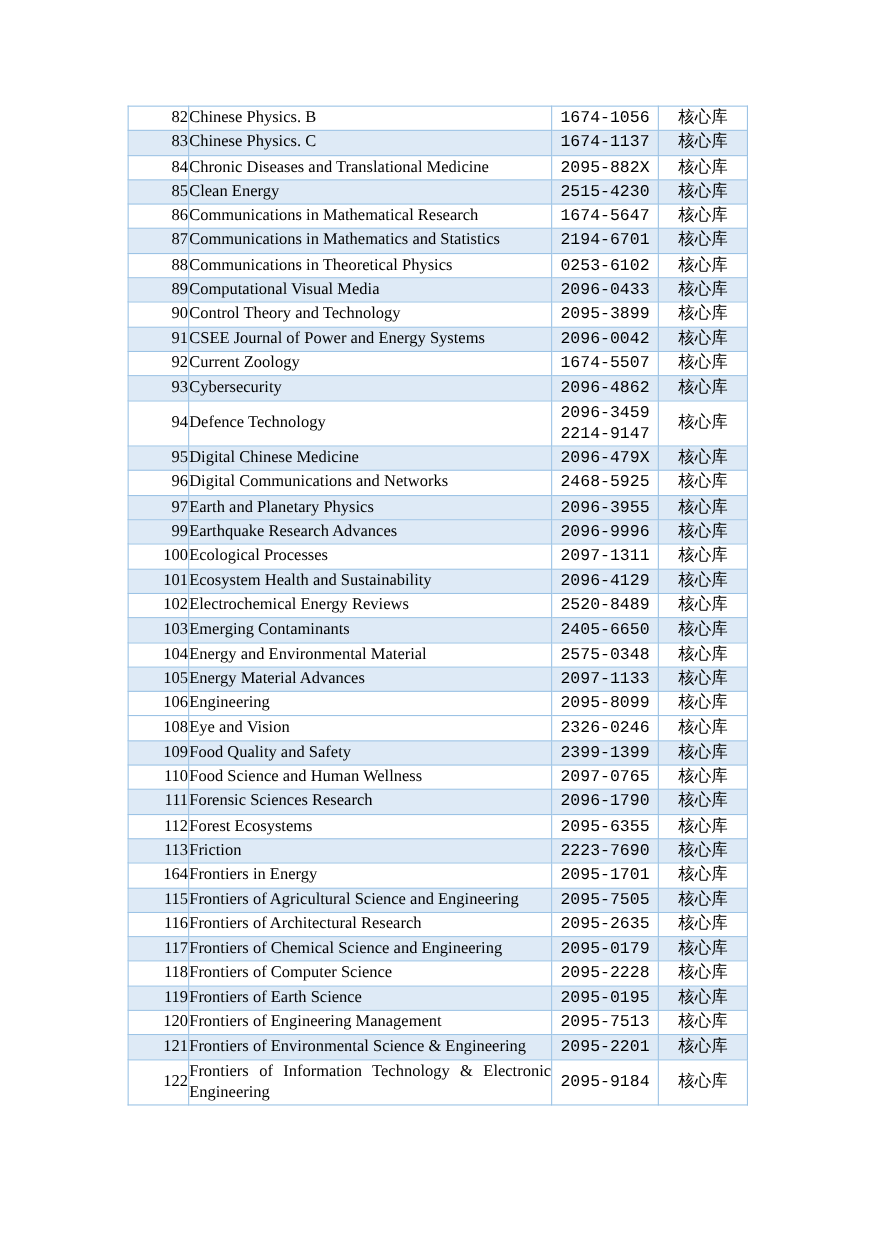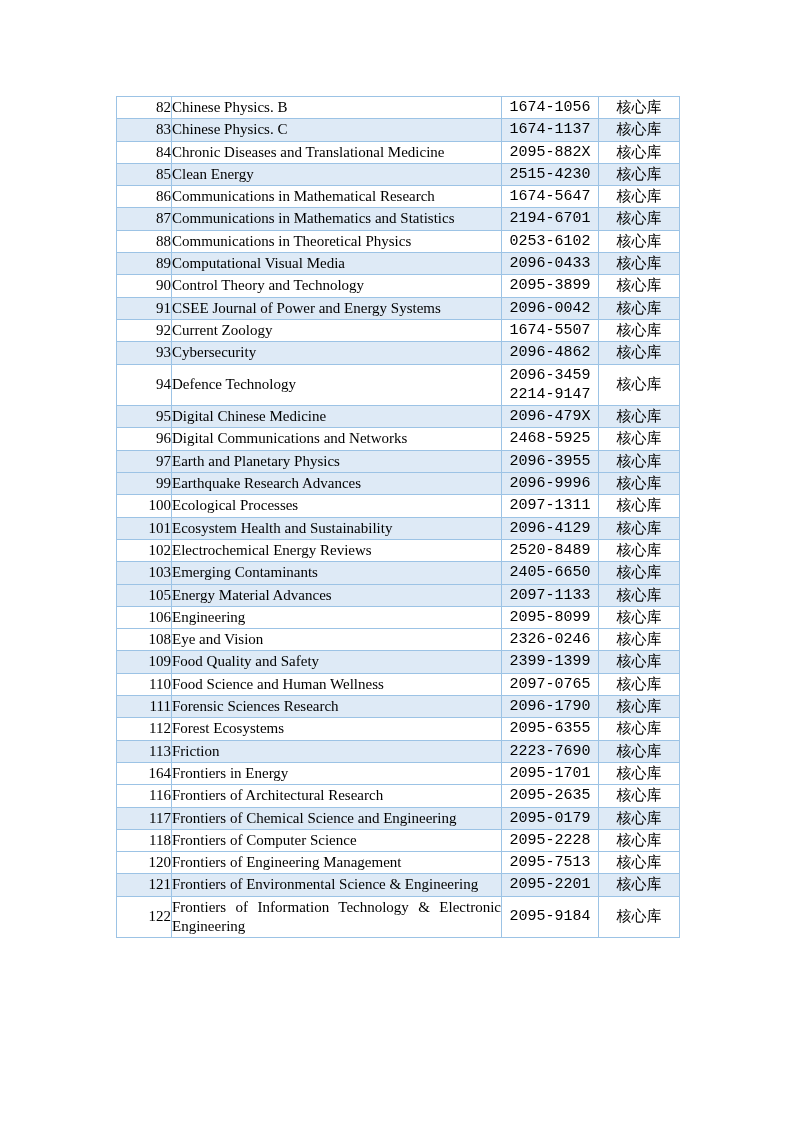--- a/index.html
+++ b/index.html
@@ -192,20 +192,26 @@
     <td class="c-title">Electrochemical Energy Reviews</td>
     <td class="c-issn">2520-8489</td>
     <td class="c-cat">核心库</td>
   </tr>
         <tr class="shaded">
     <td class="c-no">103</td>
     <td class="c-title">Emerging Contaminants</td>
     <td class="c-issn">2405-6650</td>
     <td class="c-cat">核心库</td>
   </tr>
+        <tr>
+    <td class="c-no">104</td>
+    <td class="c-title">Energy and Environmental Material</td>
+    <td class="c-issn">2575-0348</td>
+    <td class="c-cat">核心库</td>
+  </tr>
         <tr class="shaded">
     <td class="c-no">105</td>
     <td class="c-title">Energy Material Advances</td>
     <td class="c-issn">2097-1133</td>
     <td class="c-cat">核心库</td>
   </tr>
         <tr>
     <td class="c-no">106</td>
     <td class="c-title">Engineering</td>
     <td class="c-issn">2095-8099</td>
@@ -246,36 +252,48 @@
     <td class="c-title">Friction</td>
     <td class="c-issn">2223-7690</td>
     <td class="c-cat">核心库</td>
   </tr>
         <tr>
     <td class="c-no">164</td>
     <td class="c-title">Frontiers in Energy</td>
     <td class="c-issn">2095-1701</td>
     <td class="c-cat">核心库</td>
   </tr>
+        <tr class="shaded">
+    <td class="c-no">115</td>
+    <td class="c-title">Frontiers of Agricultural Science and Engineering</td>
+    <td class="c-issn">2095-7505</td>
+    <td class="c-cat">核心库</td>
+  </tr>
         <tr>
     <td class="c-no">116</td>
     <td class="c-title">Frontiers of Architectural Research</td>
     <td class="c-issn">2095-2635</td>
     <td class="c-cat">核心库</td>
   </tr>
         <tr class="shaded">
     <td class="c-no">117</td>
     <td class="c-title">Frontiers of Chemical Science and Engineering</td>
     <td class="c-issn">2095-0179</td>
     <td class="c-cat">核心库</td>
   </tr>
         <tr>
     <td class="c-no">118</td>
     <td class="c-title">Frontiers of Computer Science</td>
     <td class="c-issn">2095-2228</td>
+    <td class="c-cat">核心库</td>
+  </tr>
+        <tr class="shaded">
+    <td class="c-no">119</td>
+    <td class="c-title">Frontiers of Earth Science</td>
+    <td class="c-issn">2095-0195</td>
     <td class="c-cat">核心库</td>
   </tr>
         <tr>
     <td class="c-no">120</td>
     <td class="c-title">Frontiers of Engineering Management</td>
     <td class="c-issn">2095-7513</td>
     <td class="c-cat">核心库</td>
   </tr>
         <tr class="shaded">
     <td class="c-no">121</td>

